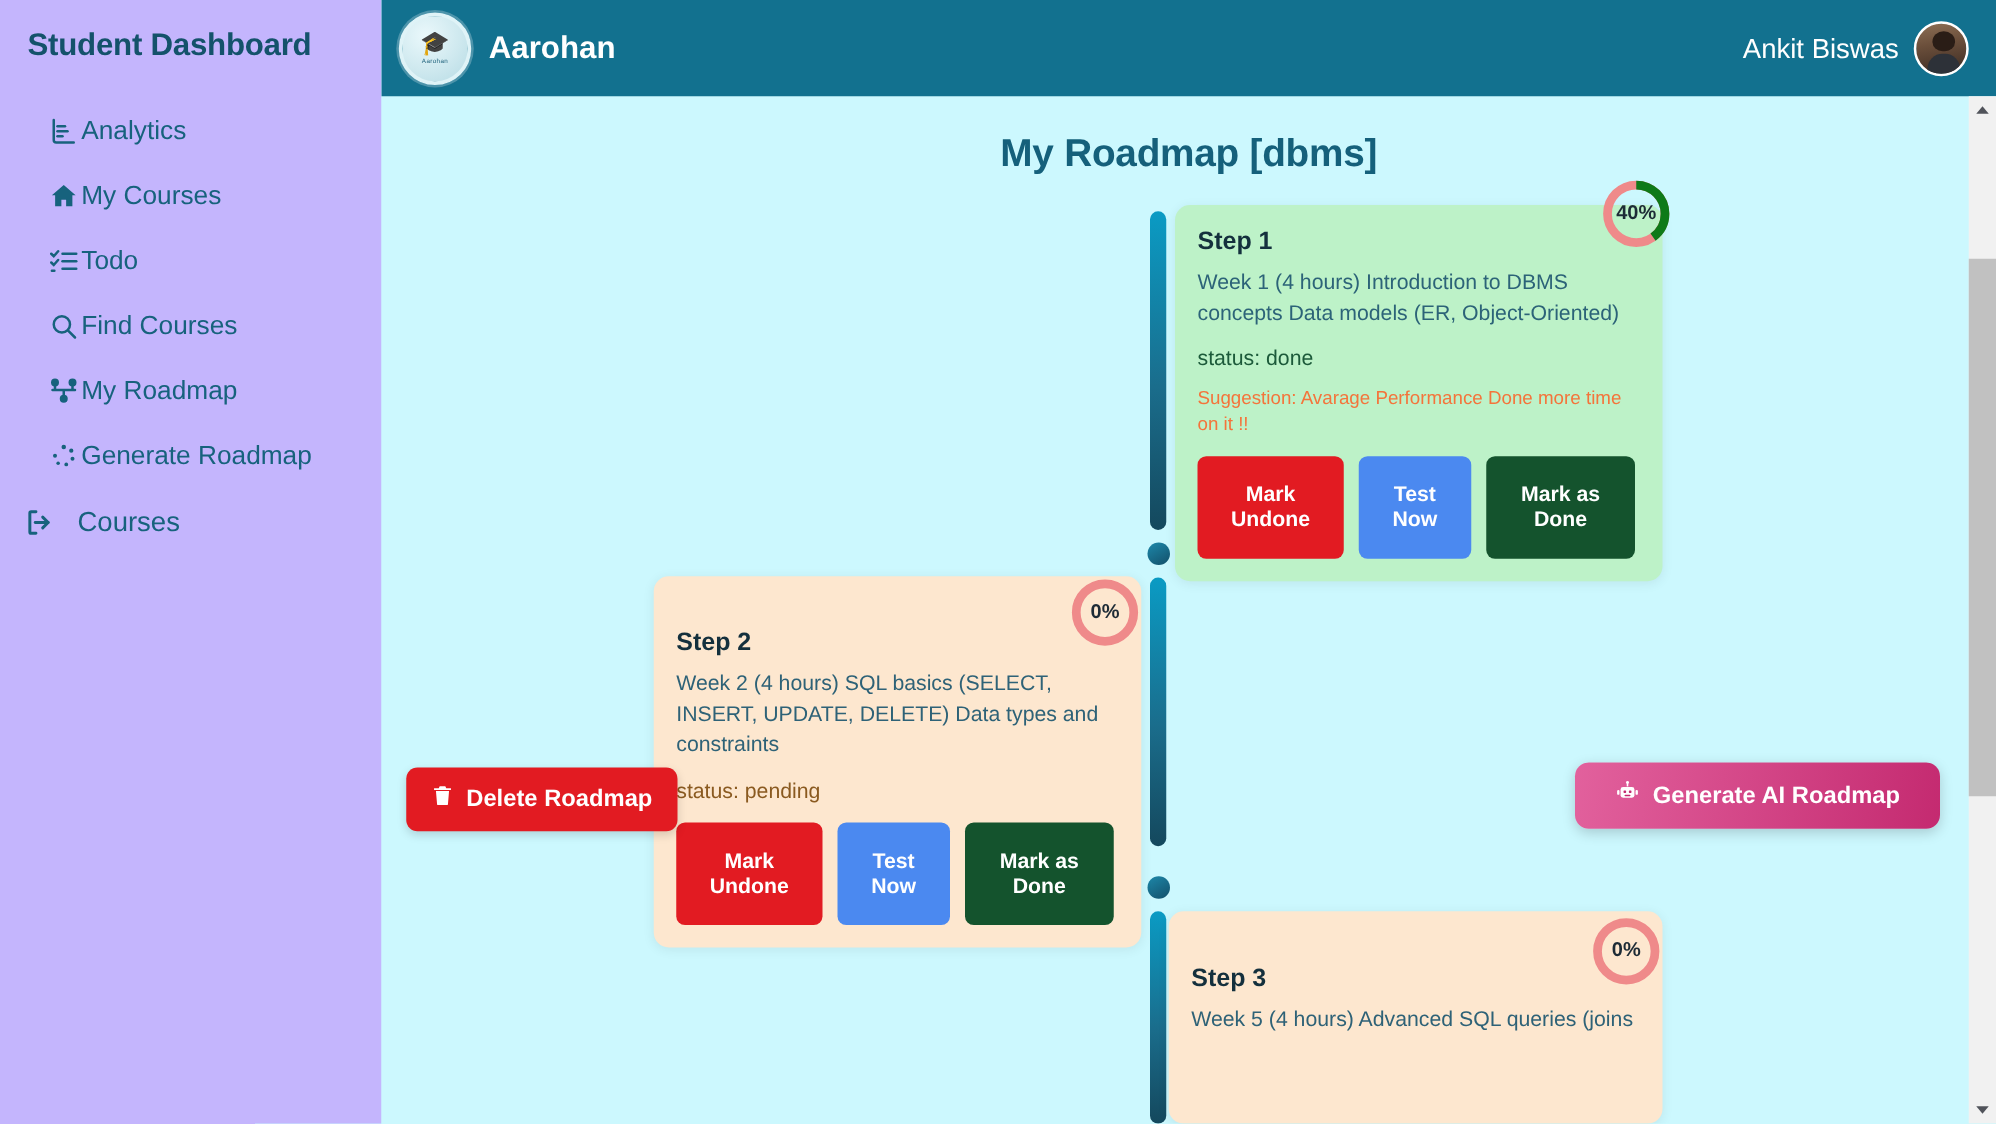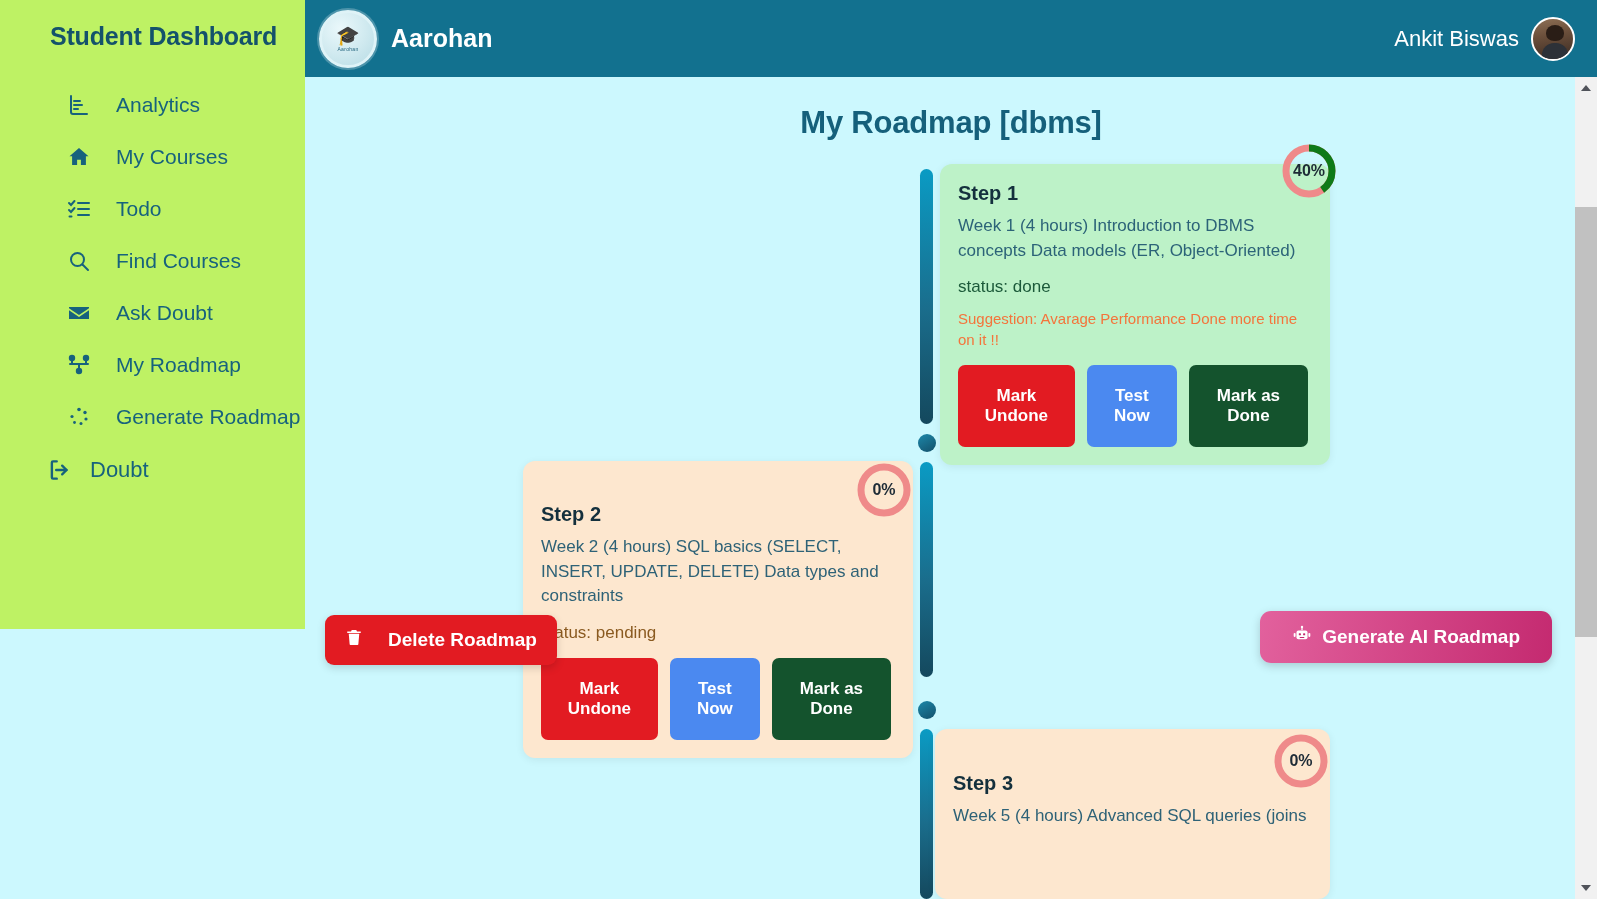--- a/index.html
+++ b/index.html
@@ -7,36 +7,35 @@
   html, body {
     width: 1597px; height: 899px;
     overflow: hidden;
     font-family: "Liberation Sans", sans-serif;
     background: #ccf8fe;
   }
   .app { display: flex; width: 1597px; height: 899px; position: relative; }
 
   
   .sidebar {
-    width: 305px; height: 629px;
-    background: #bef264;
+    width: 305px; height: 899px;
+    background: #c4b5fd;
     flex: 0 0 305px;
     padding-top: 22px;
     position: relative;
     z-index: 5;
-    padding-left: 28px;
   }
   .sidebar-title {
     font-size: 25px; font-weight: bold; color: #14526b;
     padding-left: 22px; margin-bottom: 28px; letter-spacing: -0.2px;
   }
   .nav { display: flex; flex-direction: column; }
   .nav-item {
     display: flex; align-items: center;
-    gap: 24px;
+    gap: 1px;
     padding: 13px 0 13px 38px;
     color: #17627d; font-size: 21px;
     cursor: pointer; text-decoration: none;
   }
   .nav-item .ic { width: 26px; height: 26px; display: flex; align-items: center; justify-content: center; flex: 0 0 26px; }
   .nav-item .ic svg { display: block; }
   .nav-logout {
     display: flex; align-items: center; gap: 16px;
     padding: 13px 0 13px 18px;
     color: #17627d; font-size: 22px; cursor: pointer;
@@ -129,21 +128,21 @@
   .ring .ring-label {
     position: absolute; inset: 0; display: flex; align-items: center; justify-content: center;
     font-size: 16px; font-weight: bold; color: #1d2b36;
   }
 
   
   .delete-roadmap {
     position: absolute; left: 20px; bottom: 24px;
     background: #e21b22; color: #fff; border: none; border-radius: 9px;
     font-size: 19px; font-weight: bold; padding: 13px 20px;
-    display: flex; align-items: center; gap: 25px; cursor: pointer;
+    display: flex; align-items: center; gap: 10px; cursor: pointer;
     font-family: "Liberation Sans", sans-serif;
     box-shadow: 0 3px 8px rgba(0,0,0,0.15);
   }
   .gen-ai {
     position: absolute; right: 45px; bottom: 26px;
     background: linear-gradient(100deg, #e2619d 0%, #c42a70 100%);
     color: #fff; border: none; border-radius: 11px;
     font-size: 19px; font-weight: bold; padding: 14px 32px;
     display: flex; align-items: center; gap: 10px; cursor: pointer;
     font-family: "Liberation Sans", sans-serif;
@@ -214,29 +213,20 @@
       <div class="nav-item">
         <span class="ic">
           <svg width="24" height="24" viewBox="0 0 24 24" fill="none" stroke="#17627d" stroke-width="2" stroke-linecap="round">
             <circle cx="10.5" cy="10.5" r="6.5"></circle>
               <path d="M15.5 15.5 21 21"></path>
           </svg>
         </span>
         <span>Find Courses</span>
       </div>
 
-      <div class="nav-item">
-        <span class="ic">
-          <svg width="24" height="24" viewBox="0 0 24 24" fill="#17627d">
-            <path d="M2 6h20v1.2L12 14 2 7.2z"></path>
-              <path d="M2 9.2 12 16l10-6.8V18H2z"></path>
-          </svg>
-        </span>
-        <span>Ask Doubt</span>
-      </div>
 
       <div class="nav-item">
         <span class="ic">
           <svg width="24" height="24" viewBox="0 0 24 24" fill="none" stroke="#17627d" stroke-width="2" stroke-linecap="round">
             <circle cx="5" cy="5" r="2.2" fill="#17627d"></circle>
               <circle cx="19" cy="5" r="2.2" fill="#17627d"></circle>
             <circle cx="12" cy="18" r="2.2" fill="#17627d"></circle>
             <path d="M5 7.2v3.3M19 7.2v3.3M3 11h18M12 11v4.5"></path>
           </svg>
         </span>
@@ -258,21 +248,21 @@
       </div>
 
       <div class="nav-logout">
         <span class="ic">
           <svg width="26" height="26" viewBox="0 0 24 24" fill="none" stroke="#17627d" stroke-width="2.2" stroke-linecap="round" stroke-linejoin="round">
             <path d="M9 4H5.5a1 1 0 0 0-1 1v14a1 1 0 0 0 1 1H9"></path>
             <path d="M14 8l4 4-4 4"></path>
               <path d="M18 12H8.5"></path>
           </svg>
         </span>
-        <span>Doubt</span>
+        <span>Courses</span>
       </div>
 
     </nav>
   </aside>
 
   <section class="main">
 
     <header class="topbar">
       <div class="brand">
         <div class="brand-logo">

